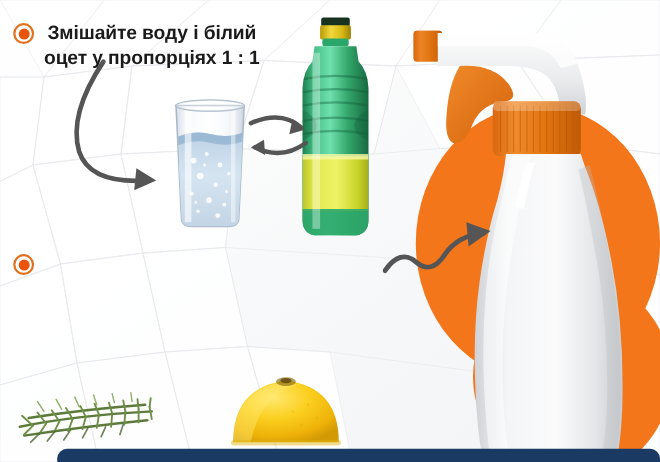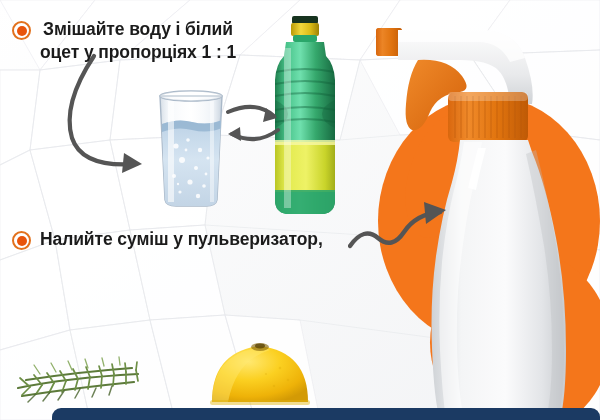--- a/index.html
+++ b/index.html
@@ -416,21 +416,20 @@
   </div>
 
   <div class="bullet-row" id="block1">
     <span class="dot"></span>
     <span class="btext">Змішайте воду і білий
 оцет у пропорціях 1 : 1</span>
   </div>
 
   <div class="bullet-row" id="block2">
     <span class="dot"></span>
-    <span class="btext">Налийте суміш у пульверизатор,</span>
   </div>
 
 
   <div id="navybar">
     <span id="navybar-label"></span>
   </div>
 
 </div>
 
 </body></html>

